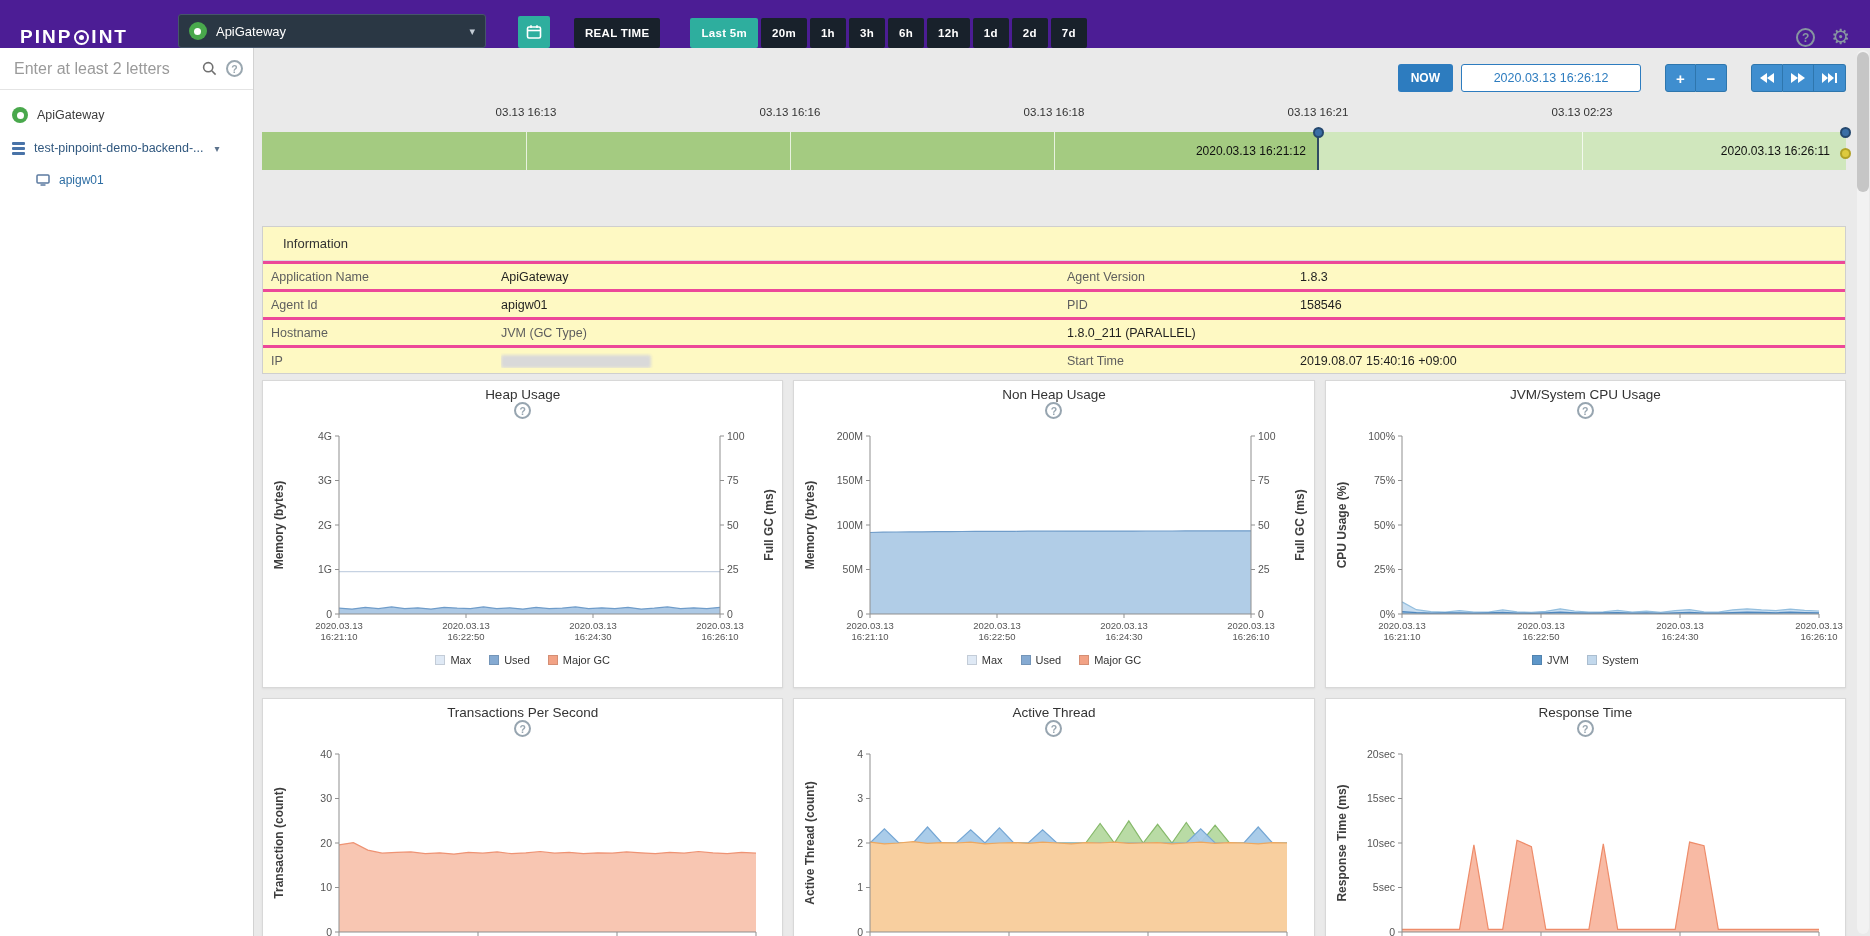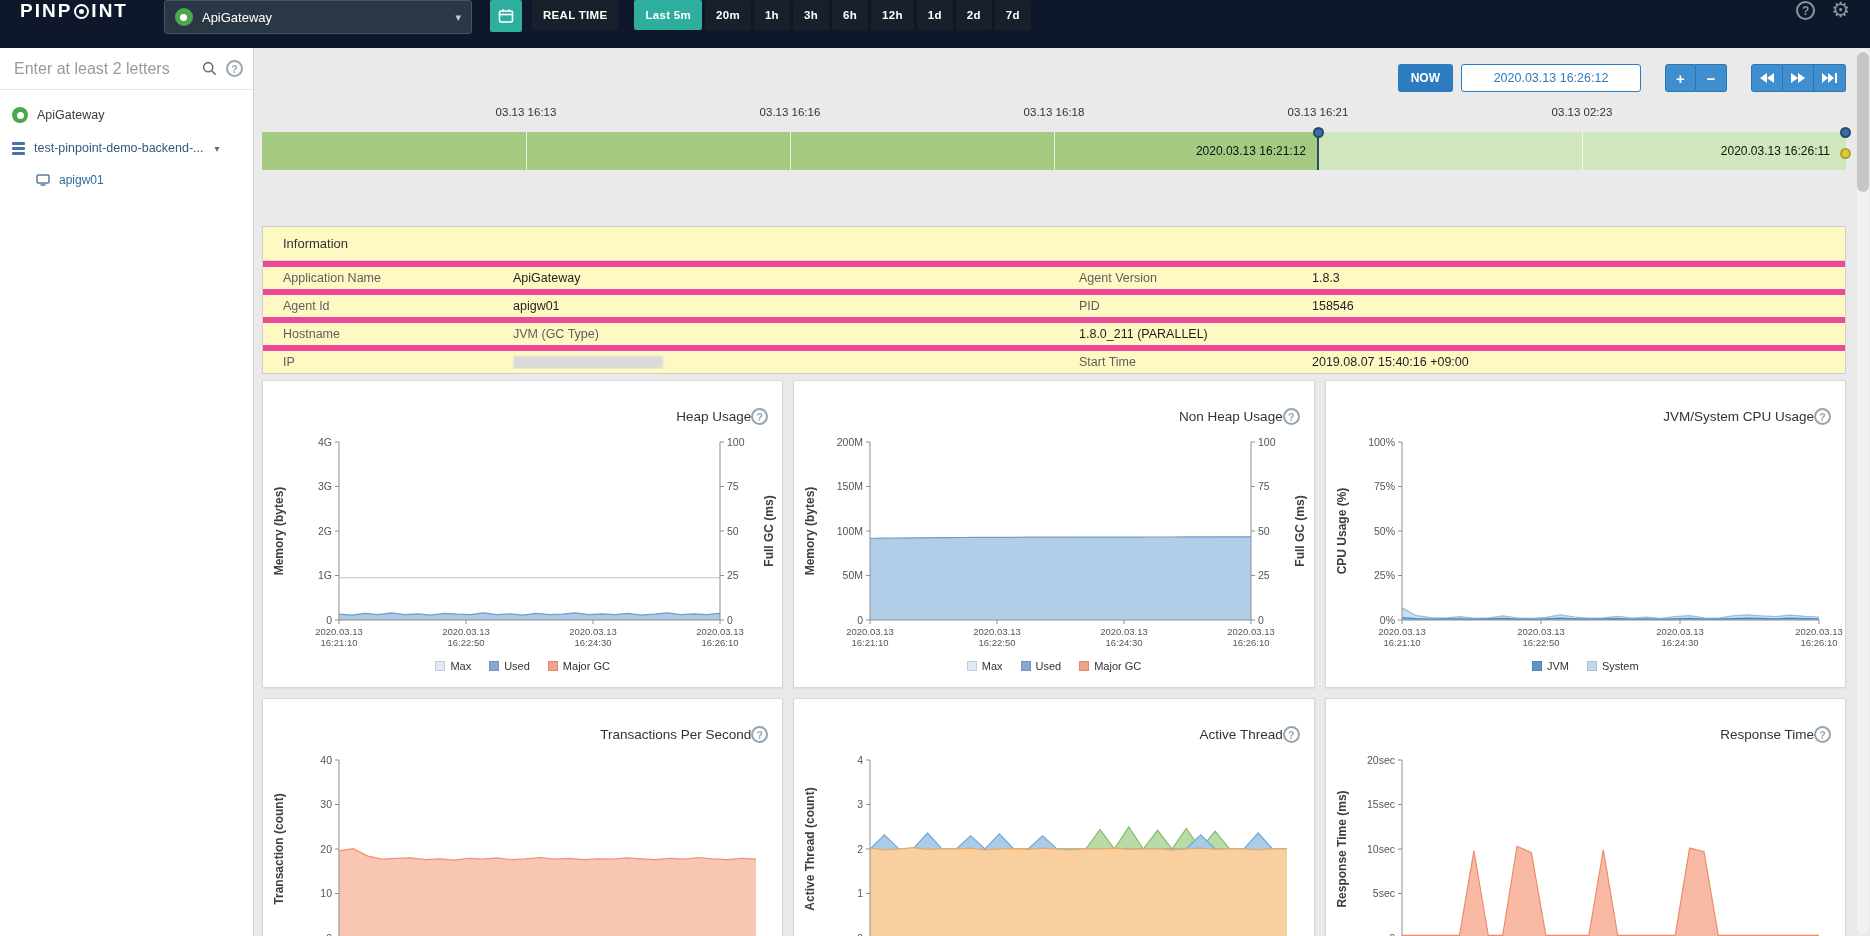--- a/index.html
+++ b/index.html
@@ -1,22 +1,22 @@
 <!DOCTYPE html>
 <html><head>
 <meta charset="utf-8">
 <style>
   html,body{margin:0;padding:0;width:1870px;height:936px;overflow:hidden;
     font-family:"Liberation Sans","DejaVu Sans",sans-serif;background:#eaeaea;color:#222;}
   *{box-sizing:border-box;}
   .glyph{font-family:"DejaVu Sans",sans-serif;}
 
   
-  .navbar{position:absolute;left:0;top:0;width:100%;height:48px;background:#0f172a;
-    display:flex;align-items:flex-start;padding:0 20px;gap:10px;}
+  .navbar{position:absolute;left:0;top:0;width:100%;height:48px;background:#4c1d95;
+    display:flex;align-items:flex-end;padding:0 20px;gap:24px;}
   .logo{display:flex;align-items:center;color:#fff;font-size:19px;font-weight:bold;letter-spacing:2px;margin-right:26px;}
   .logo-o{display:inline-flex;align-items:center;justify-content:center;width:15px;height:15px;
     border:2.5px solid #fff;border-radius:50%;margin:0 2px;}
   .logo-o i{width:5px;height:5px;background:#fff;border-radius:50%;}
   .app-dd{width:308px;height:34px;background:#2a3744;border:1px solid #46566a;border-radius:3px;
     display:flex;align-items:center;padding:0 10px;gap:9px;color:#fff;font-size:13px;cursor:pointer;}
   .app-dd .chev{margin-left:auto;color:#c3ccd5;font-size:11px;}
   .app-icon{width:18px;height:18px;border-radius:50%;background:#49a84c;display:inline-flex;align-items:center;justify-content:center;flex:0 0 auto;}
   .app-icon i{width:7px;height:7px;border-radius:50%;background:#fff;}
   .cal-btn{width:32px;height:32px;background:#2eae9e;border:none;border-radius:2px;display:flex;
@@ -75,22 +75,22 @@
   .tl-grid{position:absolute;top:0;bottom:0;width:1px;background:rgba(255,255,255,.75);}
   .tl-lab{position:absolute;top:0;line-height:38px;font-size:12px;color:#101010;white-space:nowrap;}
   .hnd-line{position:absolute;left:66.667%;top:0;bottom:0;width:2px;margin-left:-1px;background:#2f4a63;}
   .knob{position:absolute;width:11px;height:11px;border-radius:50%;}
   .knob.b{background:#3a6ea5;border:2px solid #25486e;}
   .knob.y{background:#ddca3e;border:2px solid #b1a227;}
 
   
   .info-card{margin-top:56px;background:#fef9c3;border:1px solid #cfcfcf;}
   .info-head{padding:9px 20px;font-size:13px;color:#333;border-bottom:1px solid #dcdcdc;}
-  .info-row{display:grid;grid-template-columns:230px 566px 233px 1fr;padding-left:20px;height:28px;
-    align-items:center;border-top:6px solid #ec4899;font-size:12.5px;}
+  .info-row{display:grid;grid-template-columns:230px 566px 233px 1fr;padding-left:8px;height:28px;
+    align-items:center;border-top:3px solid #ec4899;font-size:12.5px;}
   .info-row:first-of-type{border-top:none;}
   .i-lab{color:#5e5e5e;}
   .i-val{color:#1f1f1f;white-space:nowrap;overflow:hidden;}
   .redacted{display:inline-block;width:150px;height:13px;background:#d9d9d9;border-radius:2px;
     filter:blur(1.5px);vertical-align:middle;}
   .detail-btn{margin-left:8px;background:#3a87c8;color:#fff;border:none;border-radius:3px;
     font-size:11px;font-weight:bold;padding:3px 8px;cursor:pointer;}
   .detail-btn .caret{margin-left:4px;font-size:9px;}
 
   
@@ -99,21 +99,21 @@
   .lay-icons{margin-left:auto;display:flex;gap:12px;align-items:center;}
   .grid2{display:grid;grid-template-rows:repeat(2,7px);grid-template-columns:repeat(2,7px);gap:2px;cursor:pointer;}
   .grid2 i{background:#46586d;}
   .grid3{display:grid;grid-template-rows:repeat(3,4px);grid-template-columns:repeat(3,4px);gap:2px;cursor:pointer;}
   .grid3 i{background:#8099ad;}
 
   
   .charts{display:grid;grid-template-columns:repeat(3,1fr);gap:10px;margin-top:6px;}
   .chart-card{background:#fff;border:1px solid #d8d8d8;height:308px;display:flex;flex-direction:column;
     box-shadow:0 1px 2px rgba(0,0,0,.06);}
-  .chart-head{display:flex;align-items:center;justify-content:flex-end;padding:27px 14px 7px;}
+  .chart-head{display:flex;align-items:center;justify-content:flex-start;padding:6px 14px 7px;flex-direction:column;}
   .chart-title{font-size:13.5px;color:#333;}
   .c-help{width:17px;height:17px;border:2px solid #97a5b0;border-radius:50%;color:#97a5b0;font-size:10.5px;
     font-weight:bold;display:inline-flex;align-items:center;justify-content:center;cursor:pointer;}
   .chart-body{position:relative;height:222px;}
   .chart-body svg{display:block;}
   .tick{font:10.5px "Liberation Sans",sans-serif;fill:#555;}
   .tick.small{font-size:9.5px;}
   .axis-label{position:absolute;transform:translate(-50%,-50%) rotate(-90deg);font-size:12px;font-weight:bold;
     color:#3e3e3e;white-space:nowrap;}
   .chart-legend{height:24px;display:flex;justify-content:center;align-items:center;gap:18px;margin-bottom:6px;}

